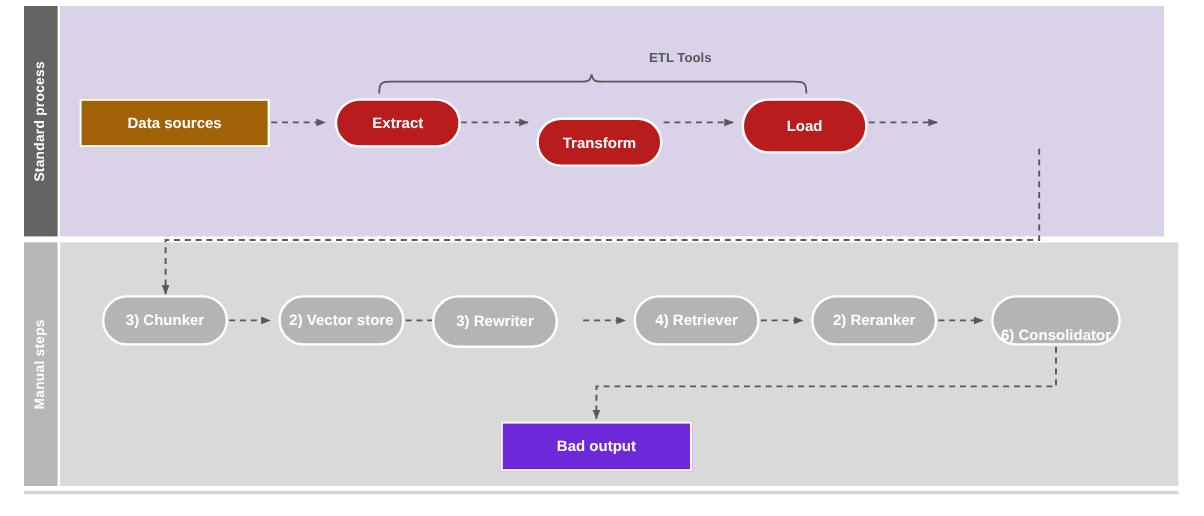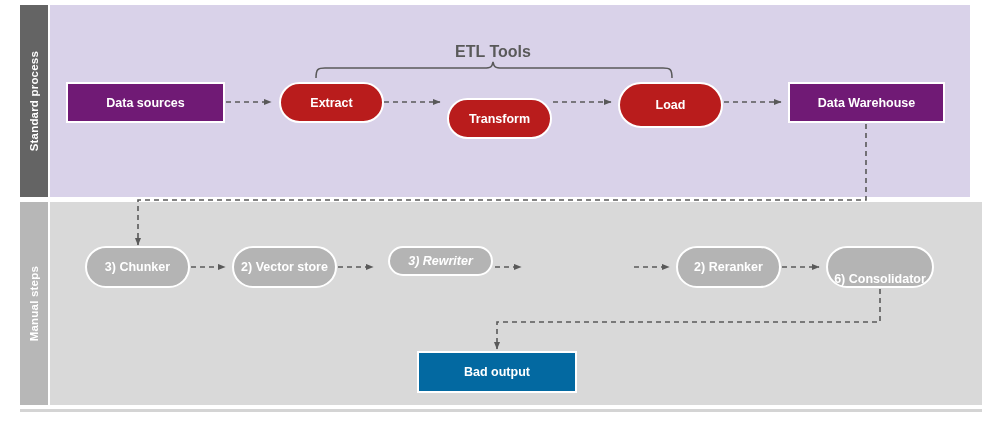--- a/index.html
+++ b/index.html
@@ -21,31 +21,31 @@
   #lane-bot-label{left:20px; top:202px; width:28px;  height:203px; background:#b7b7b7;}
 
   #bottom-rule{position:absolute;left:20px;top:409px;width:962px;height:3px;background:#d4d4d4;}
 
   
   .node{position:absolute;display:flex;align-items:center;justify-content:center;
         text-align:center;color:#ffffff;font-weight:bold;font-size:12.5px;
         line-height:14px;box-sizing:border-box;border:2px solid #ffffff;}
   .rect{border-radius:0;}
   .pill{border-radius:24px;}
-  .grey   {background:#701a75;}
+  .grey   {background:#a16207;}
   .magenta{background:#b91c1c;}
   .soft   {background:#b4b4b4;}
-  .yellow {background:#0369a1;}
+  .yellow {background:#6d28d9;}
 
   
   #wires{position:absolute;left:0;top:0;width:1003px;height:430px;pointer-events:none;}
 
   
-  #etl-label{position:absolute;left:393px;top:43px;width:200px;text-align:center;
-             color:#595959;font-weight:bold;font-size:16px;}
+  #etl-label{position:absolute;left:393px;top:43px;width:200px;text-align:right;
+             color:#595959;font-weight:bold;font-size:11px;}
 </style>
 </head>
 <body>
 
 <div id="stage">
 
   <div class="band" id="lane-top"></div>
   <div class="band-label" id="lane-top-label">
     <span>Standard process</span>
   </div>
@@ -90,36 +90,36 @@
   </div>
 
   <div class="node pill magenta" style="left:447px;top:82px;width:105px;height:41px;margin-top:16px;">
     <span>Transform</span>
   </div>
 
   <div class="node pill magenta" style="left:618px;top:82px;width:105px;height:46px;">
     <span>Load</span>
   </div>
 
-  <div class="node rect grey" style="left:788px;top:82px;width:157px;height:41px;">
-    <span>Data Warehouse</span>
-  </div>
 
   <div class="node pill soft" style="left:85px;top:246px;width:105px;height:42px;">
     <span>3) Chunker</span>
   </div>
 
   <div class="node pill soft" style="left:232px;top:246px;width:105px;height:42px;">
     <span>2) Vector store</span>
   </div>
 
-  <div class="node pill soft" style="left:388px;top:246px;width:105px;height:30px;font-style:italic;">
+  <div class="node pill soft" style="left:360px;top:246px;width:105px;height:44px;">
     <span>3) Rewriter</span>
   </div>
 
+  <div class="node pill soft" style="left:528px;top:246px;width:105px;height:42px;">
+    <span>4) Retriever</span>
+  </div>
 
   <div class="node pill soft" style="left:676px;top:246px;width:105px;height:42px;">
     <span>2) Reranker</span>
   </div>
 
   <div class="node pill soft" style="left:826px;top:246px;width:108px;height:42px;align-items:flex-end;">
     <span>6) Consolidator</span>
   </div>
 
   <div class="node rect yellow" style="left:417px;top:351px;width:160px;height:42px;">

